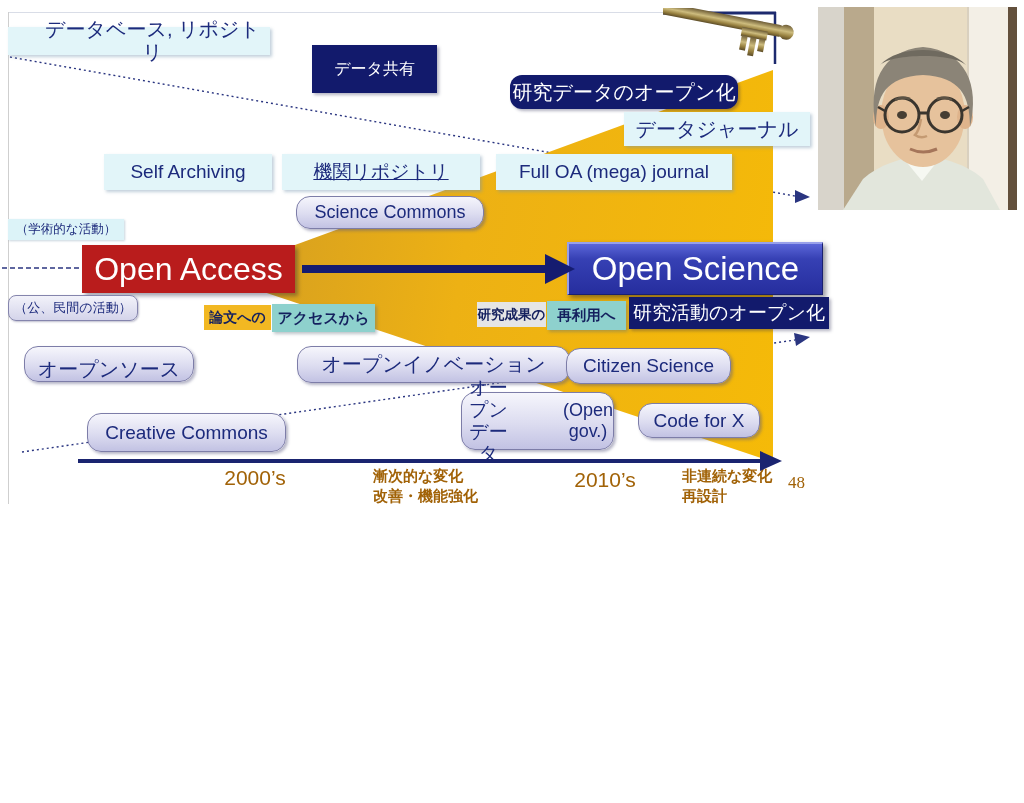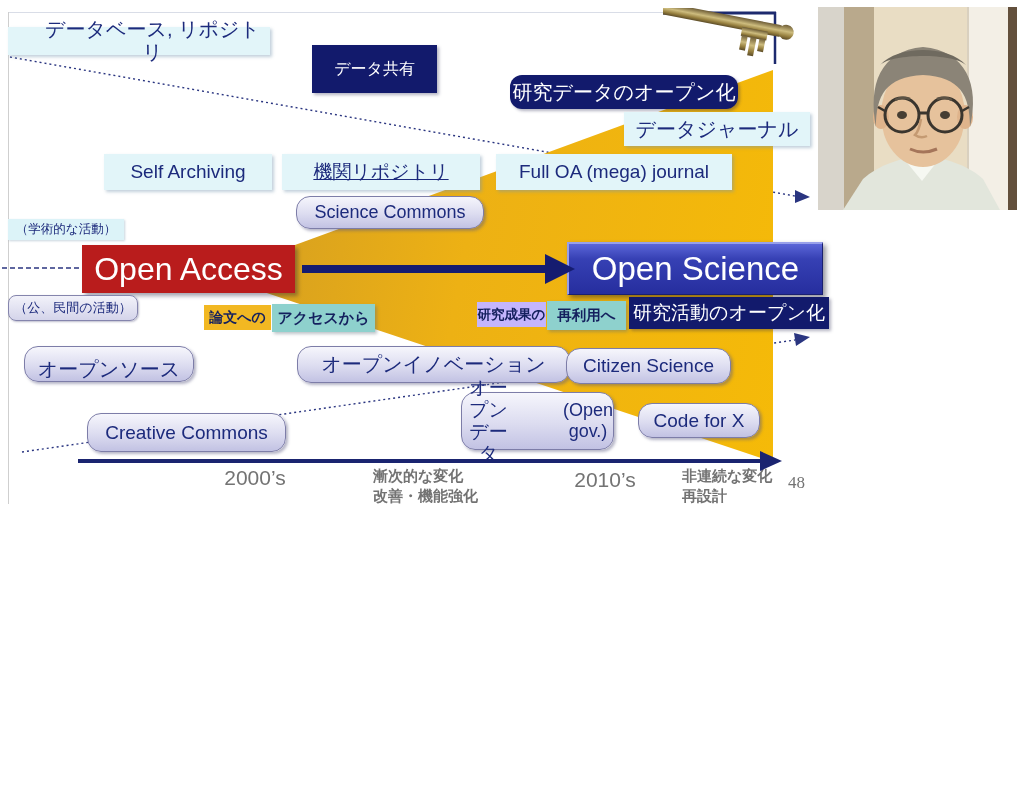--- a/index.html
+++ b/index.html
@@ -7,31 +7,31 @@
           font-family:"Liberation Sans","DejaVu Sans",sans-serif;}
   .abs{position:absolute;box-sizing:border-box;}
   .ctr{display:flex;align-items:center;justify-content:center;text-align:center;line-height:1.15;}
   
   .cyan{background:#e2f5f9;color:#1c2a7c;box-shadow:2px 2px 3px rgba(120,150,175,.45);}
   .navybox{background:#121a6c;color:#ffffff;box-shadow:2px 2px 3px rgba(40,40,80,.35);}
   .lav{background:linear-gradient(180deg,#f6f6fc 0%,#dcdcf0 55%,#c2c2e3 100%);
        border:1.5px solid #7d7da8;border-radius:14px;color:#1c2a7c;
        box-shadow:2px 2px 3px rgba(90,90,130,.45);}
   .goldbox{background:#f2b822;color:#14205e;font-weight:bold;}
-  .palegold{background:#c4b5fd;color:#14205e;font-weight:bold;}
+  .palegold{background:#e5e5e5;color:#14205e;font-weight:bold;}
   .tealbox{background:#8ed1cd;color:#14205e;font-weight:bold;box-shadow:2px 2px 3px rgba(90,110,120,.4);}
   .openaccess{background:#b91c1c;color:#fff;box-shadow:3px 3px 4px rgba(30,30,60,.4);}
   .openscience{background:linear-gradient(180deg,#5b66d8 0%,#3640b4 30%,#262e9e 100%);
        border-top:2px solid #98a0ea;border-left:2px solid #98a0ea;
        border-right:1px solid #1a2070;border-bottom:1px solid #1a2070;
        color:#fff;box-shadow:3px 3px 5px rgba(20,20,40,.45);}
   .smalllabel-cyan{background:#dcf3f8;color:#1c2a7c;box-shadow:1px 1px 2px rgba(120,150,175,.4);}
   .smalllabel-lav{background:linear-gradient(180deg,#f2f2fa,#d4d4ea);border:1px solid #8585ad;
        color:#1c2a7c;box-shadow:1px 1px 2px rgba(90,90,130,.4);border-radius:8px;}
-  .axislabel{color:#737373;}
+  .axislabel{color:#a16207;}
   svg{display:block;}
 </style>
 </head>
 <body>
 
 <div id="canvas">
 
   <div class="abs" style="left:8px;top:12px;width:800px;height:1px;background:#d9dde7;"></div>
   <div class="abs" style="left:8px;top:12px;width:1px;height:492px;background:#cfcfcf;"></div>
 

